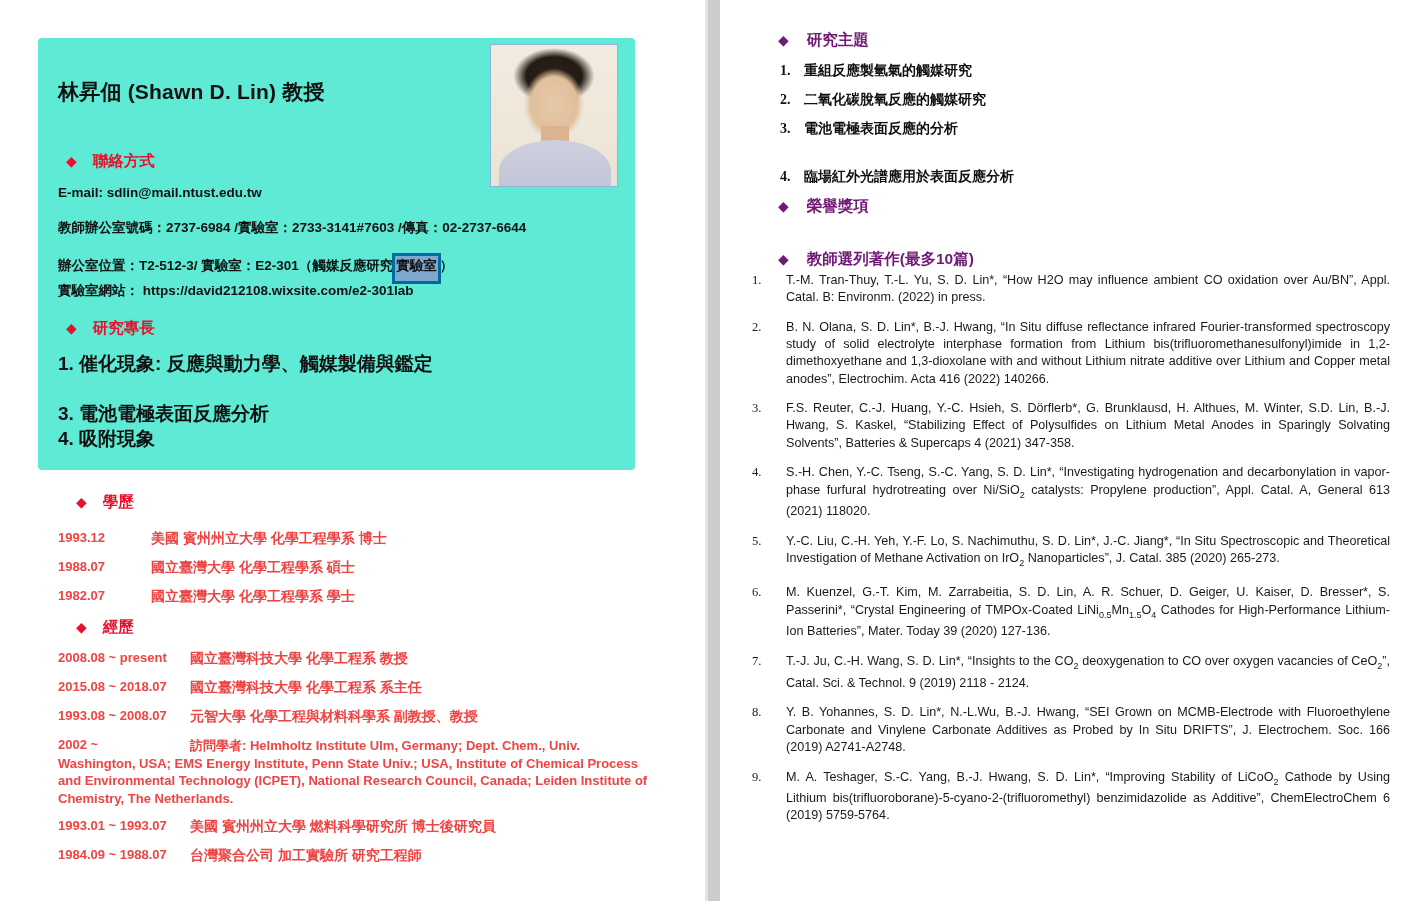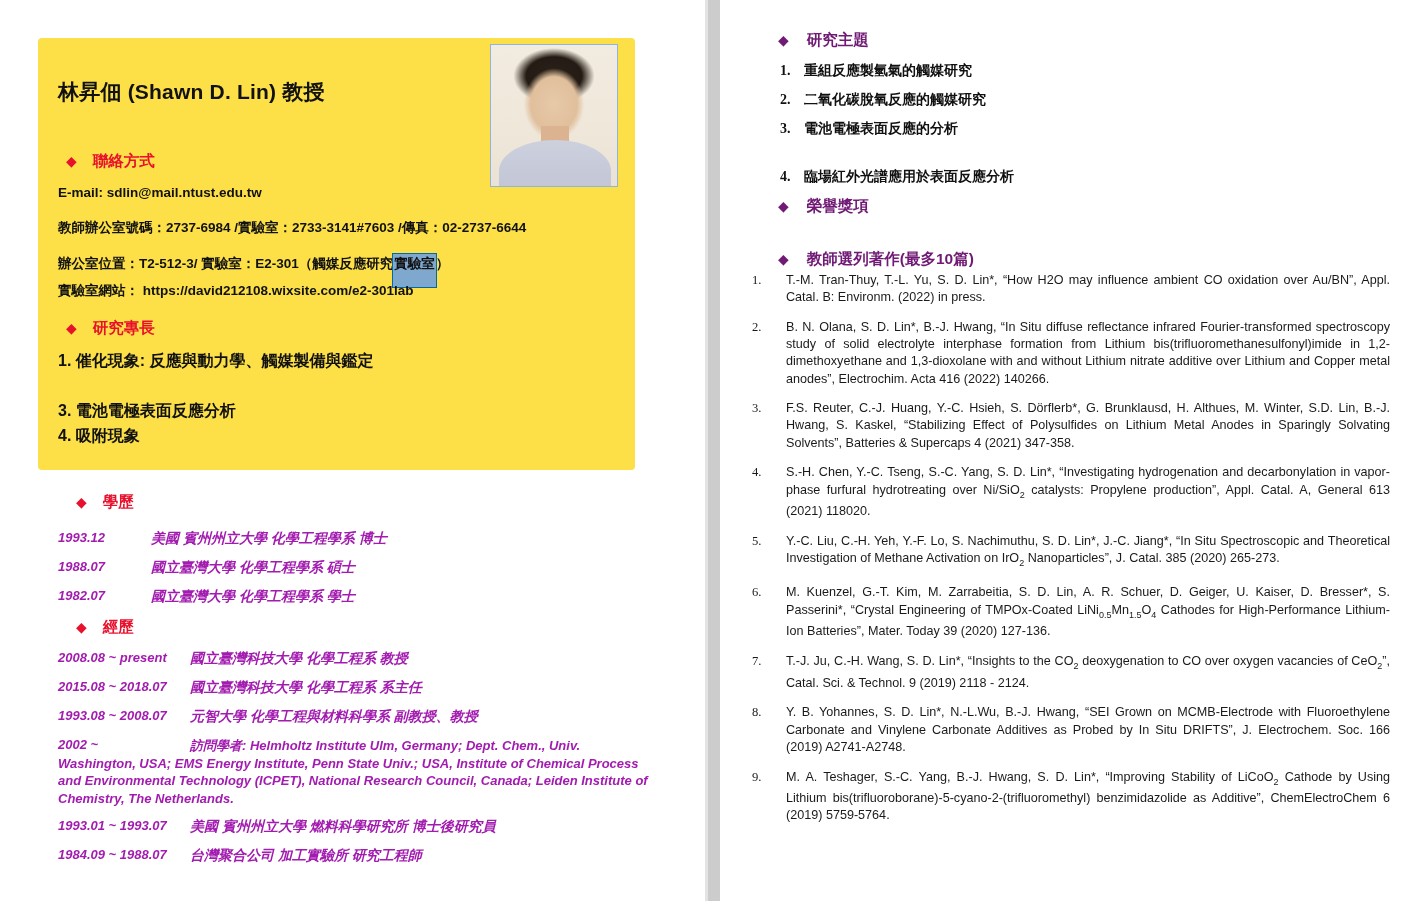--- a/index.html
+++ b/index.html
@@ -35,21 +35,21 @@
   .left-col {
     position: absolute;
     left: 0; top: 0;
     width: 705px; height: 901px;
   }
 
   .blue-panel {
     position: absolute;
     left: 38px; top: 38px;
     width: 597px; height: 432px;
-    background: #fde047;
+    background: #5eead4;
     border-radius: 4px;
   }
   .panel-name {
     position: absolute;
     left: 20px; top: 40px;
     font-size: 21px;
     font-weight: 700;
     color: #111111;
     letter-spacing: .2px;
   }
@@ -96,42 +96,41 @@
     font-size: 13.5px;
     font-weight: 700;
     color: #111111;
     white-space: nowrap;
   }
 
   
   .sel-box {
     display: inline-block;
     background: #7fa8cf;
-    border: 1px solid #0369a1;
-    padding: 1px 1px 14px 1px;
+    border: 3px solid #0369a1;
+    padding: 1px 1px 6px 1px;
     margin: 0 -1px;
   }
 
   
   .spec-item {
     position: absolute;
-    font-size: 16px;
+    font-size: 19px;
     font-weight: 700;
     color: #111111;
     white-space: nowrap;
     text-align: center;
   }
 
   
   .ed-row, .ex-row {
     position: absolute;
     font-size: 13px;
     font-weight: 700;
-    color: #a21caf;
-    font-style: italic;
+    color: #ef4444;
   }
   .ed-row .date, .ex-row .date {
     position: absolute;
     left: 0; top: 0;
     white-space: nowrap;
   }
   .ed-row .desc {
     position: absolute;
     left: 93px; top: 0;
     white-space: nowrap;

